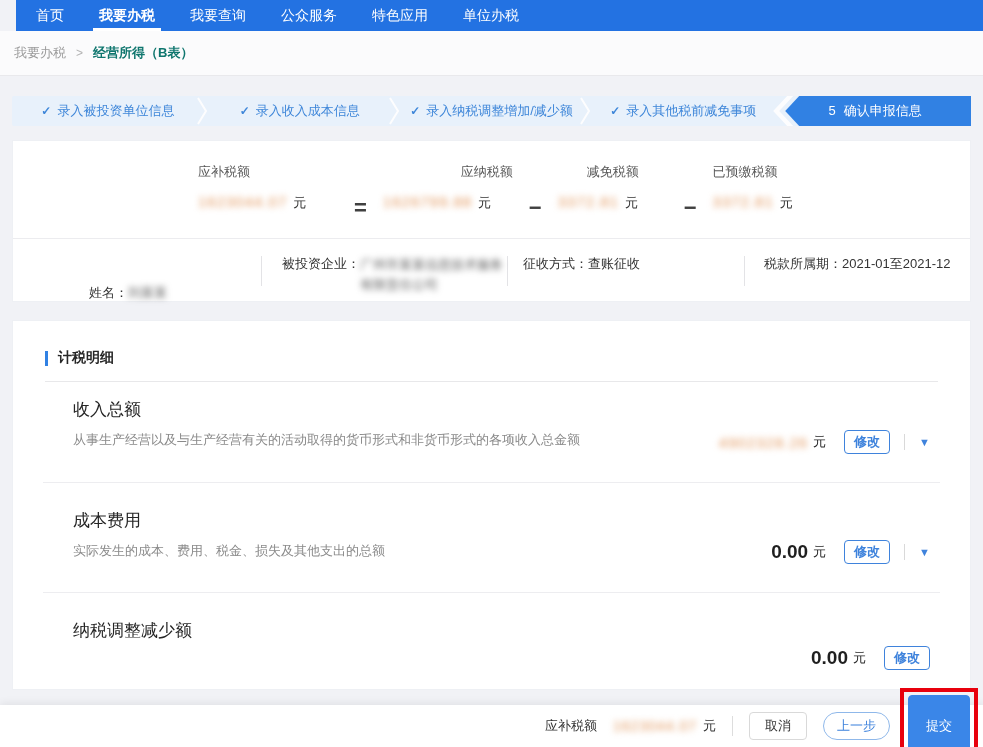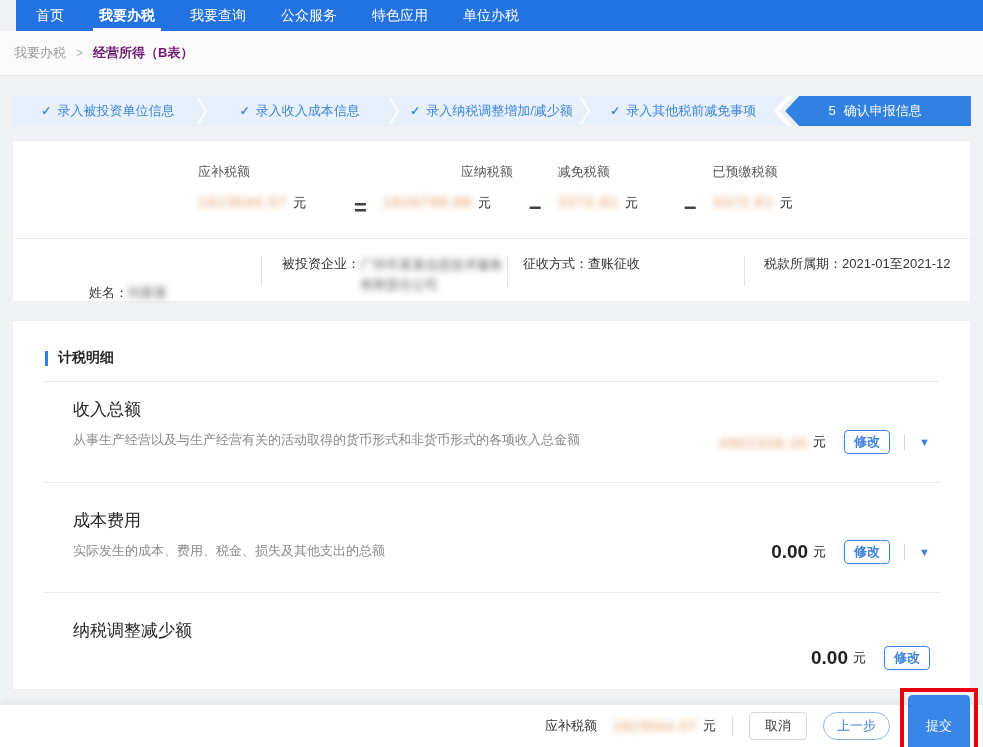--- a/index.html
+++ b/index.html
@@ -27,21 +27,21 @@
   }
 
   
   .breadcrumb {
     position:absolute; left:0; top:31px; width:983px; height:45px;
     background:#fbfbfc; border-bottom:1px solid #e9e9ec;
     display:flex; align-items:center; padding-left:14px; font-size:13px;
   }
   .crumb-parent { color:#9b9b9b; cursor:pointer; }
   .crumb-sep { color:#b3b3b3; margin:0 10px; font-size:12px; }
-  .crumb-current { color:#701a75; font-weight:700; }
+  .crumb-current { color:#0f766e; font-weight:700; }
 
   
   .stepper {
     position:absolute; left:12px; top:96px; width:959px; height:30px;
     background:#e8f1fb; border-radius:2px; display:flex;
   }
   .step {
     position:relative; flex:1; display:flex; align-items:center; justify-content:center;
     color:#3e86d9; font-size:13px; cursor:pointer; white-space:nowrap;
   }
@@ -63,21 +63,21 @@
 
   
   .card { position:absolute; left:12px; background:#fff; border:1px solid #eef0f4; }
   .card-top { top:140px; width:959px; height:162px; }
   .card-main { top:320px; width:959px; height:370px; overflow:hidden; }
 
   
   .formula { display:flex; padding:22px 0 0 185px; height:97px; }
   .f-col .f-label { font-size:13px; color:#595959; margin-bottom:12px; }
   .f-val-row { display:flex; align-items:baseline; }
-  .f-col-1 { width:140px; } .f-col-2 { width:130px;text-align:right; } .f-col-3 { width:110px; } .f-col-4 { width:auto; }
+  .f-col-1 { width:140px; } .f-col-2 { width:130px;text-align:right; } .f-col-3 { width:110px;text-align:center; } .f-col-4 { width:auto; }
   .operator { font-size:22px; font-weight:700; color:#404040; padding-top:32px; margin:0 16px; }
   .masked-orange {
     color:#e2975d; filter:blur(3px); font-size:15px; user-select:none; letter-spacing:1px;
   }
   .unit { font-size:13px; color:#333; margin-left:6px; }
 
   
   .info-row {
     border-top:1px solid #ececef; height:64px;
     display:flex; padding:16px 0 0 76px; font-size:13px;

